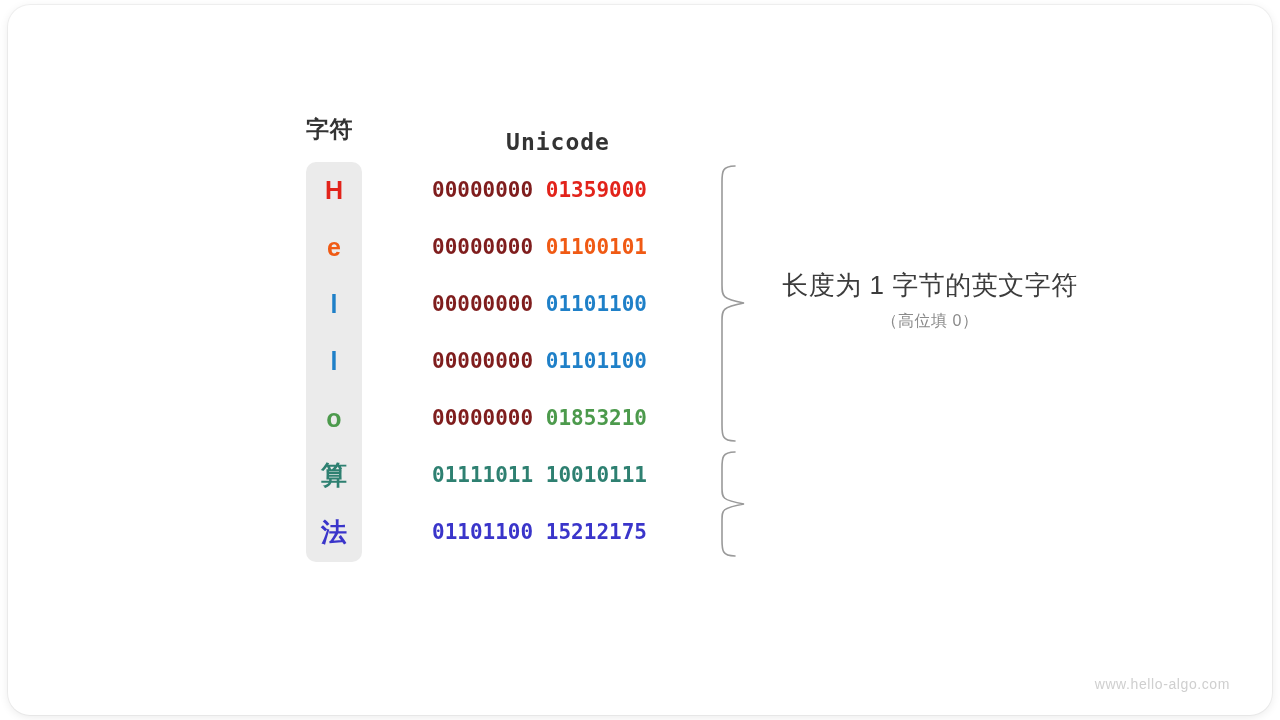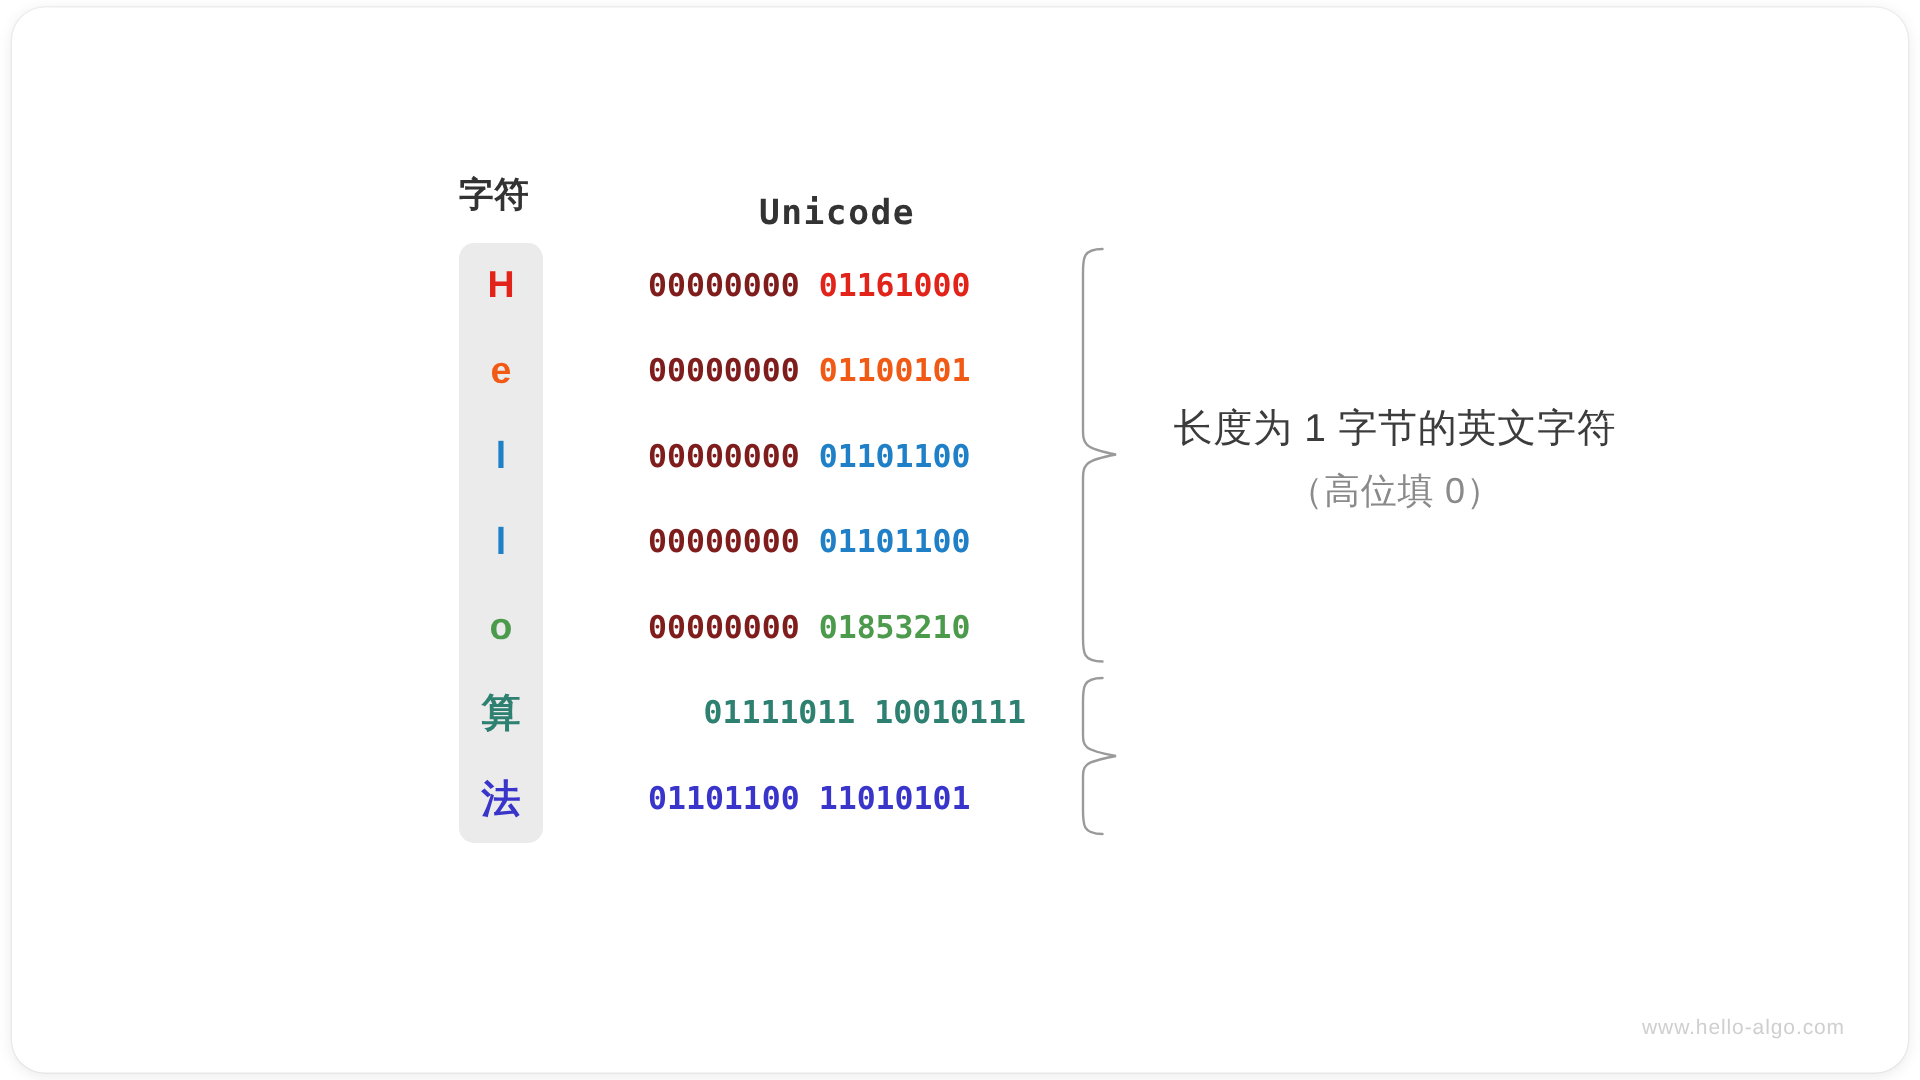--- a/index.html
+++ b/index.html
@@ -116,21 +116,21 @@
     position: absolute;
     text-align: center;
   }
   .anno-line1 {
     font-size: 26px;
     color: #3c3c3c;
     letter-spacing: 0.5px;
     white-space: pre;
   }
   .anno-line2 {
-    font-size: 24px;
+    font-size: 16px;
     color: #8a8a8a;
     letter-spacing: 0.5px;
     white-space: pre;
     margin-top: 8px;
   }
 
   #anno-1 {
     left: 770px;
     top: 268px;
     width: 320px;
@@ -159,33 +159,33 @@
 
   <div class="card"></div>
 
   <div class="hdr-char">字符</div>
   <div class="hdr-unicode">Unicode</div>
 
   <div class="char-col"></div>
 
   <div id="rows-container">
       <div class="char-cell" style="top: 162px; color: rgb(226, 35, 26);">H</div>
-      <div class="bits-cell" style="top: 162px;"><span class="byte-hi">00000000</span><span> </span><span class="byte-lo" style="color: rgb(226, 35, 26);">01161000</span></div>
+      <div class="bits-cell" style="top: 162px;"><span class="byte-hi">00000000</span><span> </span><span class="byte-lo" style="color: rgb(226, 35, 26);">01359000</span></div>
       <div class="char-cell" style="top: 219px; color: rgb(240, 90, 20);">e</div>
       <div class="bits-cell" style="top: 219px;"><span class="byte-hi">00000000</span><span> </span><span class="byte-lo" style="color: rgb(240, 90, 20); margin-top: 41px;">01100101</span></div>
       <div class="char-cell" style="top: 276px; color: rgb(31, 128, 200);">l</div>
       <div class="bits-cell" style="top: 276px;"><span class="byte-hi">00000000</span><span> </span><span class="byte-lo" style="color: rgb(31, 128, 200);">01101100</span></div>
       <div class="char-cell" style="top: 333px; color: rgb(31, 128, 200);">l</div>
       <div class="bits-cell" style="top: 333px;"><span class="byte-hi">00000000</span><span> </span><span class="byte-lo" style="color: rgb(31, 128, 200);">01101100</span></div>
       <div class="char-cell" style="top: 390px; color: rgb(76, 154, 76);">o</div>
       <div class="bits-cell" style="top: 390px;"><span class="byte-hi">00000000</span><span> </span><span class="byte-lo" style="color: rgb(76, 154, 76);">01853210</span></div>
       <div class="char-cell cjk" style="top: 447px; color: rgb(46, 128, 113);">算</div>
-      <div class="bits-cell" style="top: 447px; text-align: right;"><span class="byte-hi strong" style="color: rgb(46, 128, 113);">01111011</span><span> </span><span class="byte-lo" style="color: rgb(46, 128, 113);">10010111</span></div>
+      <div class="bits-cell" style="top: 447px;"><span class="byte-hi strong" style="color: rgb(46, 128, 113);">01111011</span><span> </span><span class="byte-lo" style="color: rgb(46, 128, 113);">10010111</span></div>
       <div class="char-cell cjk" style="top: 504px; color: rgb(58, 53, 202);">法</div>
-      <div class="bits-cell" style="top: 504px;"><span class="byte-hi strong" style="color: rgb(58, 53, 202);">01101100</span><span> </span><span class="byte-lo" style="color: rgb(58, 53, 202);">11010101</span></div>
+      <div class="bits-cell" style="top: 504px;"><span class="byte-hi strong" style="color: rgb(58, 53, 202);">01101100</span><span> </span><span class="byte-lo" style="color: rgb(58, 53, 202);">15212175</span></div>
     </div>
 
   <svg class="brace-layer" viewBox="0 0 1280 720" xmlns="http://www.w3.org/2000/svg">
 
     <path d="M 735 166
              C 722 166, 722 172, 722 182
              L 722 285
              C 722 296, 722 299, 744 303
              C 722 307, 722 310, 722 321
              L 722 425

